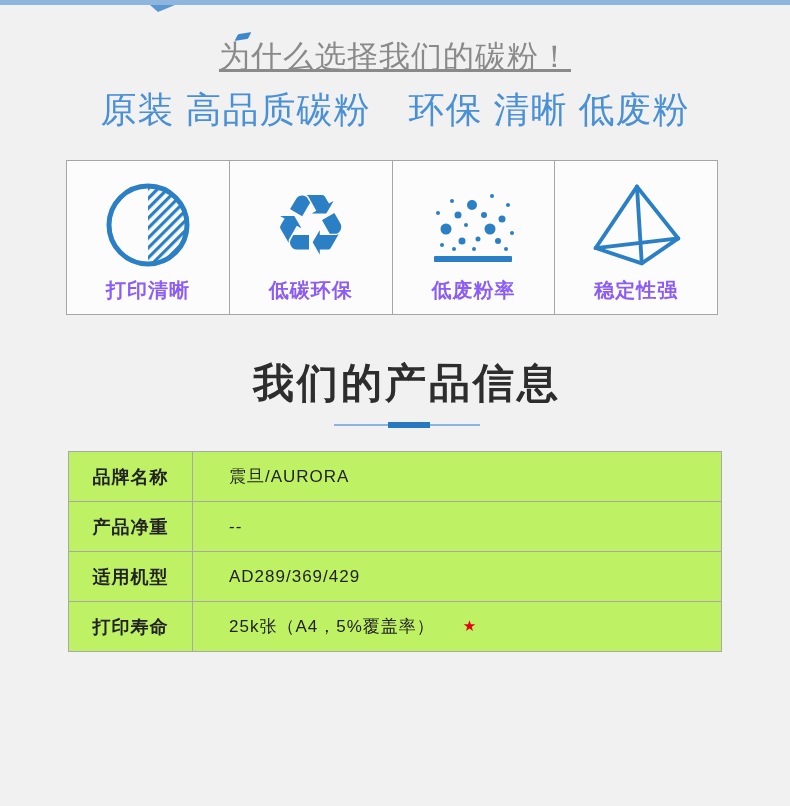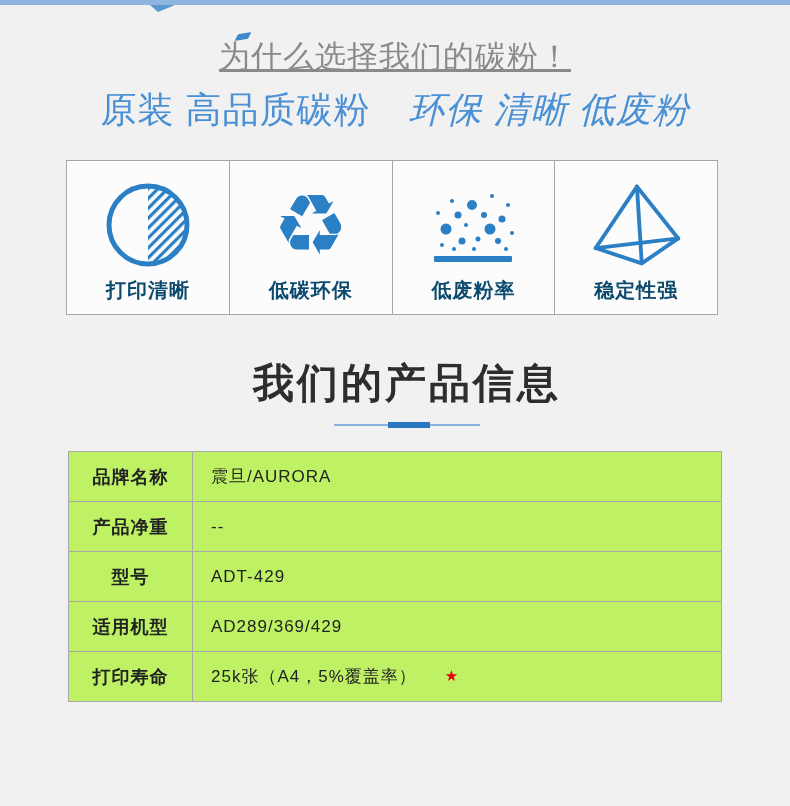--- a/index.html
+++ b/index.html
@@ -29,40 +29,40 @@
     position:absolute; left:237px; top:33px; width:12px; height:7px;
     background:#3d87cd;
     transform:skewX(-35deg) rotate(-10deg);
     border-radius:1px;
   }
   .subtitle {
     position:absolute; top:86px; left:0; width:100%;
     text-align:center; font-size:36px; color:#4a90d5;
     letter-spacing:1px; white-space:nowrap;
   }
-  .subtitle .sp-right { margin-left:38px;font-style:italic; }
+  .subtitle .sp-right { margin-left:38px; }
 
   .features {
     position:absolute; top:160px; left:66px; width:652px;
     display:flex;
   }
   .feature {
     flex:1; height:155px;
     background:#fcfcfc;
     border:1px solid #a6a6a6;
     display:flex; flex-direction:column; align-items:center;
     padding-top:16px;
   }
   .feature + .feature { border-left:none; }
   .icon-wrap {
     height:96px; display:flex; align-items:center; justify-content:center;
   }
   .feature-label {
     margin-top:4px; font-size:20px; font-weight:bold;
-    color:#0c4a6e; letter-spacing:1px;
+    color:#8b5cf6; letter-spacing:1px;
   }
   .recycle-glyph {
     font-family:"DejaVu Sans",sans-serif;
     font-size:84px; line-height:96px; color:#2b7fc4;
   }
 
   .title-wrap {
     position:absolute; top:356px; left:12px; width:100%; text-align:center;
   }
   .page-title {
@@ -86,21 +86,21 @@
   }
   .spec-table td {
     border:1px solid #a8a8a8; height:50px;
     color:#222; background:#bef264;
   }
   .spec-table td.lbl {
     width:124px; text-align:center;
     font-weight:bold; font-size:18px; letter-spacing:1px;
   }
   .spec-table td.val {
-    padding-left:18px; font-size:17px; letter-spacing:1px;
+    padding-left:36px; font-size:17px; letter-spacing:1px;
   }
   .star {
     color:#e60012; font-size:15px; margin-left:28px; vertical-align:1px;
   }
 </style>
 </head>
 <body>
 
 <div class="top-bar"></div>
 <div class="corner-tri"></div>
@@ -191,24 +191,20 @@
   <tbody>
     <tr>
       <td class="lbl">品牌名称</td>
       <td class="val"><span>震旦/AURORA</span></td>
     </tr>
     <tr>
       <td class="lbl">产品净重</td>
       <td class="val"><span>--</span></td>
     </tr>
     <tr>
-      <td class="lbl">型号</td>
-      <td class="val"><span>ADT-429</span></td>
-    </tr>
-    <tr>
       <td class="lbl">适用机型</td>
       <td class="val"><span>AD289/369/429</span></td>
     </tr>
     <tr>
       <td class="lbl">打印寿命</td>
       <td class="val"><span>25k张（A4，5%覆盖率）</span><span class="star">★</span></td>
     </tr>
   </tbody>
 </table>
 

